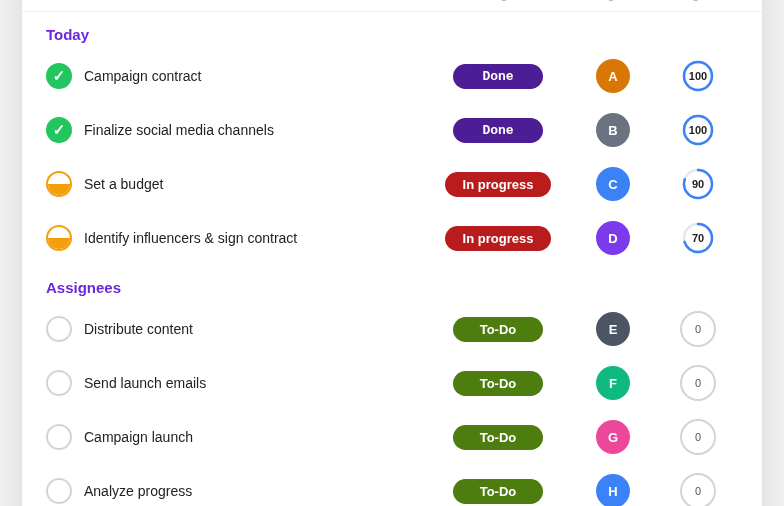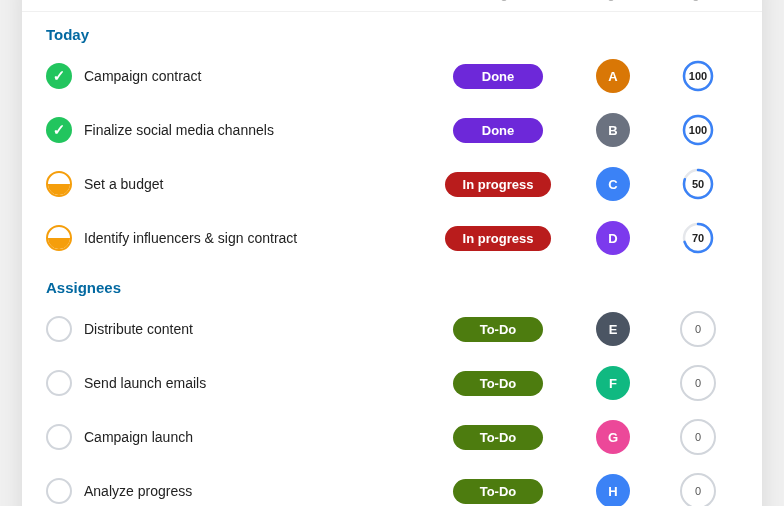--- a/index.html
+++ b/index.html
@@ -27,21 +27,21 @@
       border-bottom: 1px solid #f0f0f0;
     }
     .col-title { flex: 1; font-size: 13px; color: #aaa; font-weight: 500; }
     .col-stage { width: 140px; text-align: center; font-size: 13px; color: #aaa; font-weight: 500; }
     .col-assignees { width: 90px; text-align: center; font-size: 13px; color: #aaa; font-weight: 500; }
     .col-progress { width: 80px; text-align: center; font-size: 13px; color: #aaa; font-weight: 500; }
 
     .section-label {
       font-size: 15px;
       font-weight: 700;
-      color: #0369a1;
+      color: #6d28d9;
       padding: 14px 24px 6px 24px;
     }
     .task-row {
       display: flex;
       align-items: center;
       padding: 9px 24px;
     }
     .task-check {
       width: 26px;
       height: 26px;
@@ -87,21 +87,21 @@
     }
     .badge {
       padding: 5px 18px;
       border-radius: 20px;
       font-size: 13px;
       font-weight: 600;
       color: #fff;
       min-width: 90px;
       text-align: center;
     }
-    .badge-done { background: #6d28d9; }
+    .badge-done { background: #4c1d95; font-family: Liberation Mono, monospace; }
     .badge-inprogress { background: #b91c1c; }
     .badge-todo { background: #4d7c0f; }
 
     .assignee-col {
       width: 90px;
       display: flex;
       justify-content: center;
     }
     .avatar {
       width: 34px;
@@ -222,21 +222,21 @@
       <div class="assignee-col">
         <div class="avatar" style="background:#3b82f6">C</div>
       </div>
       <div class="progress-col">
 
     <div class="progress-circle">
       <svg width="36" height="36" viewBox="0 0 36 36">
         <circle cx="18" cy="18" r="14" fill="none" stroke="#e5e7eb" stroke-width="2.5"></circle>
         <circle cx="18" cy="18" r="14" fill="none" stroke="#3b82f6" stroke-width="2.5" stroke-dasharray="70.37167544041137 87.96459430051421" stroke-linecap="round"></circle>
       </svg>
-      <span class="pct-text">50</span>
+      <span class="pct-text">90</span>
     </div>
       </div>
     </div>
         <div class="task-row">
       <div class="task-check check-inprogress"></div>
       <div class="task-title">Identify influencers &amp; sign contract</div>
       <div class="stage-badge">
         <span class="badge badge-inprogress">In progress</span>
       </div>
       <div class="assignee-col">

